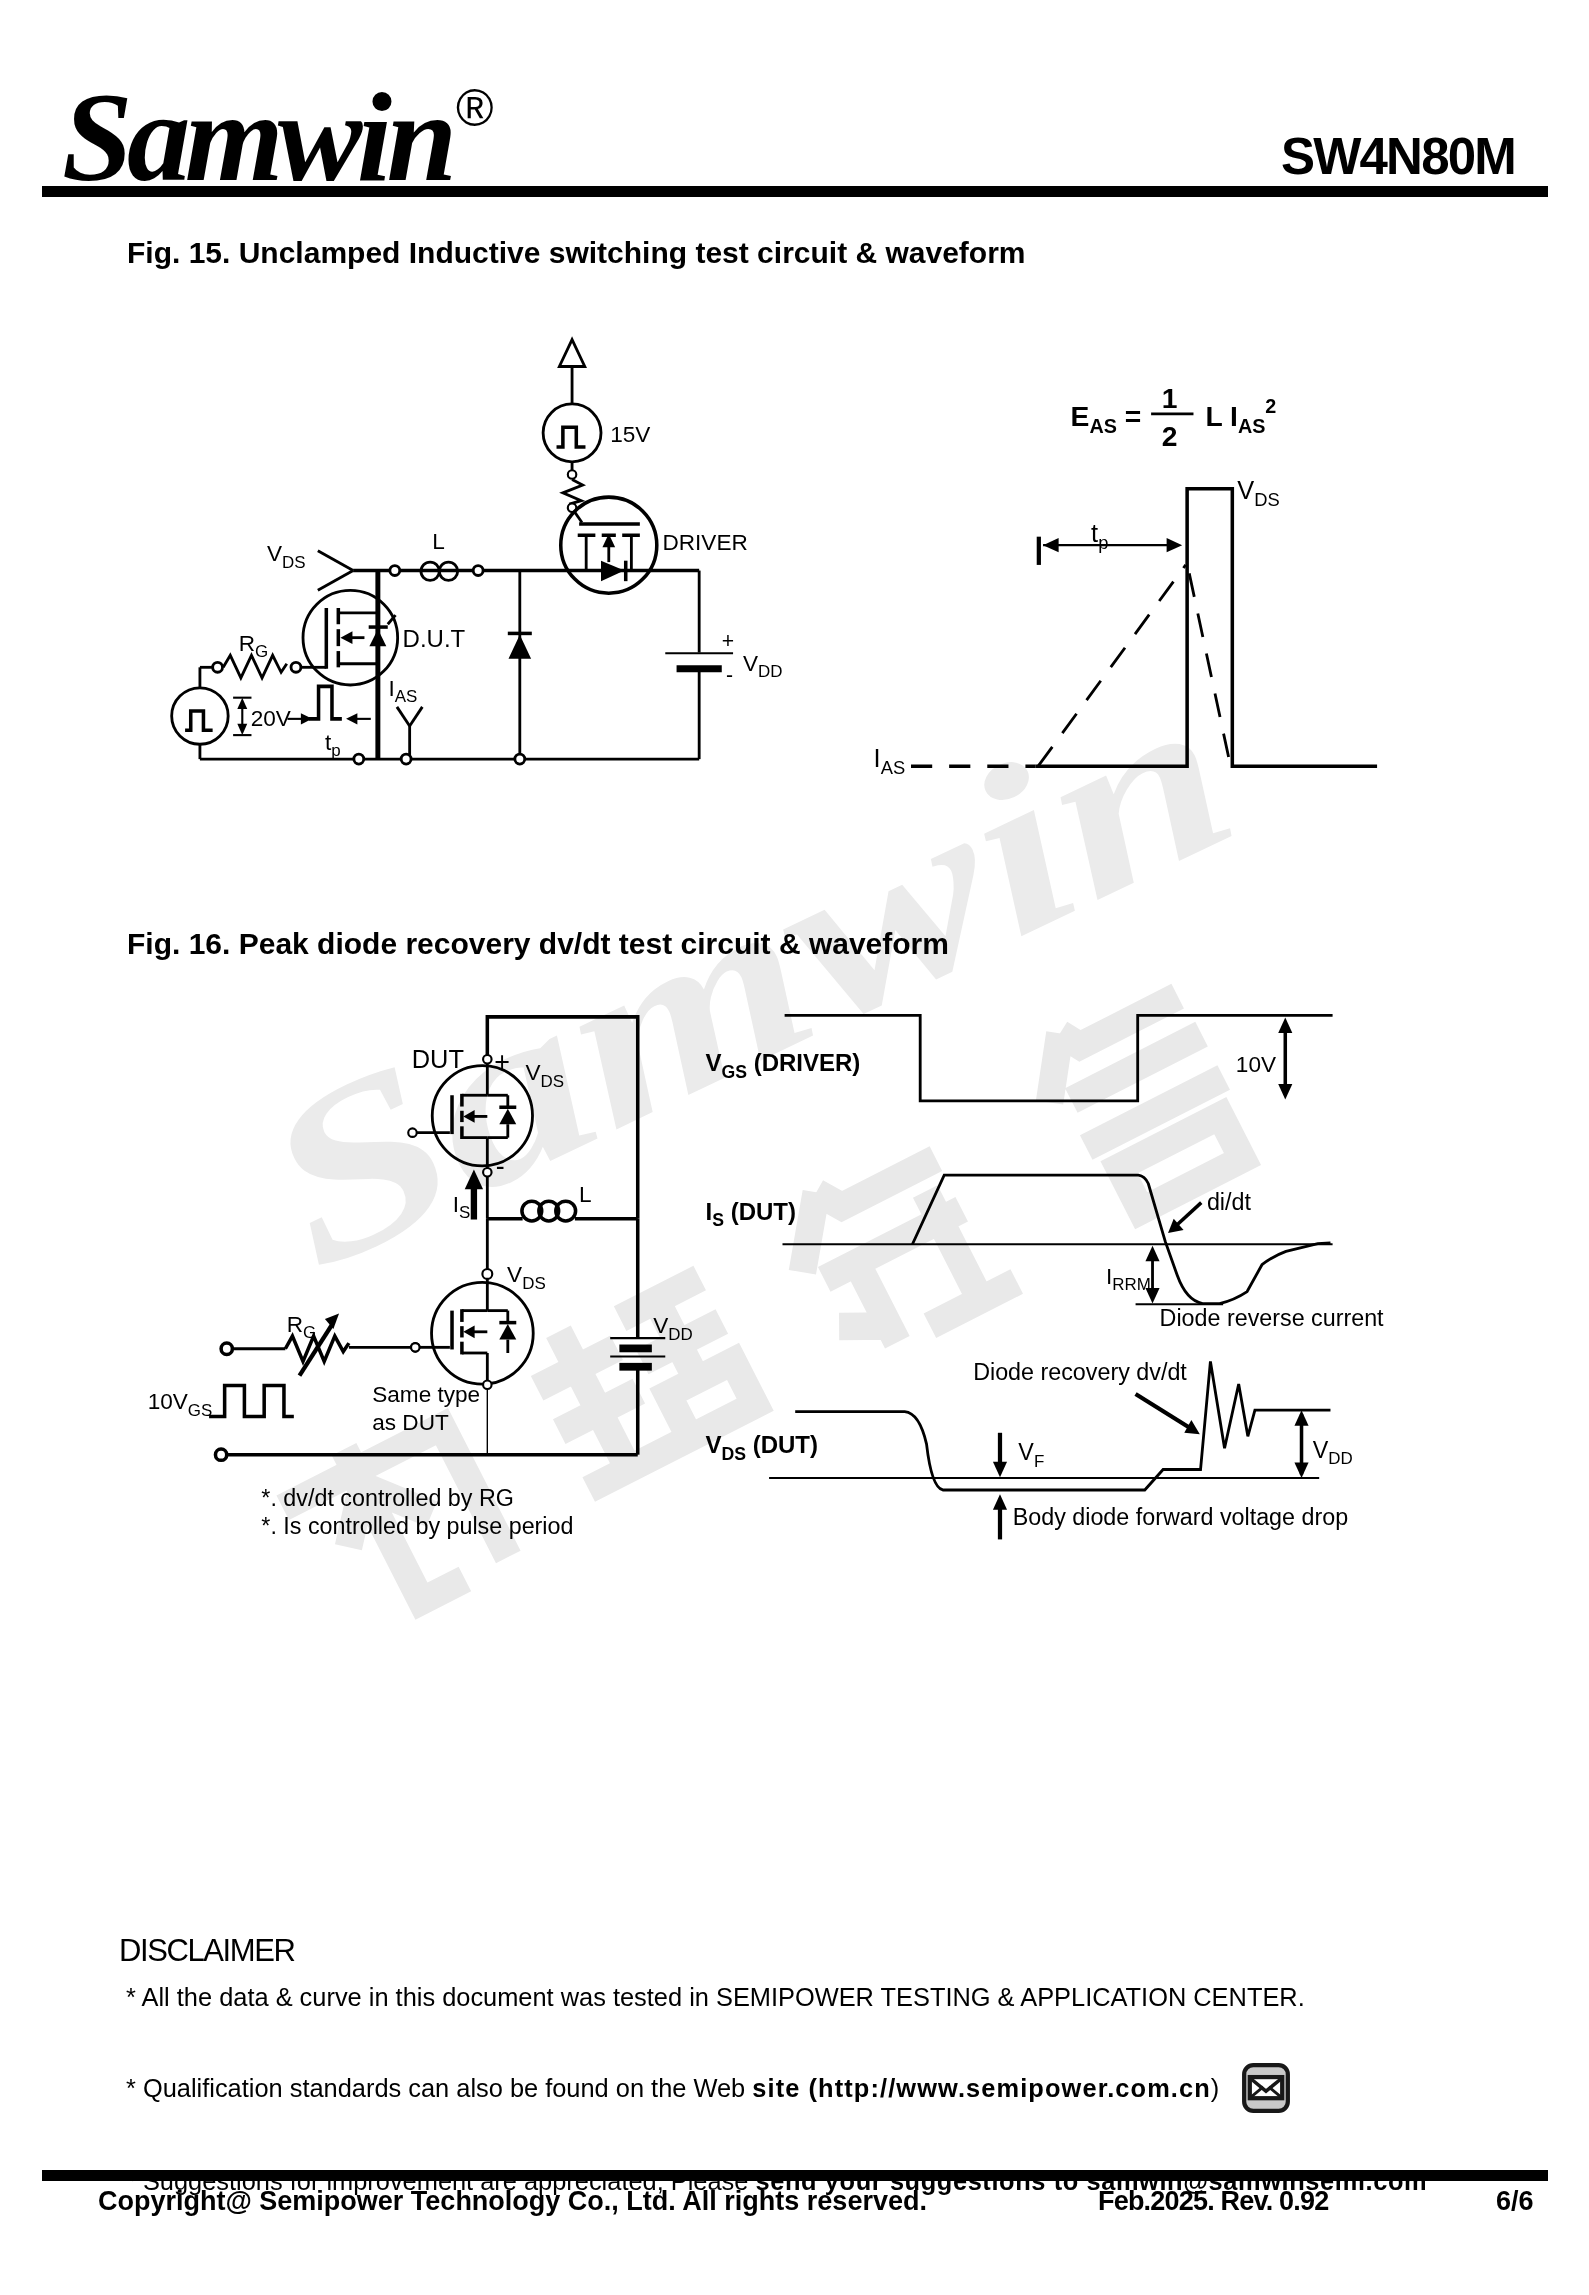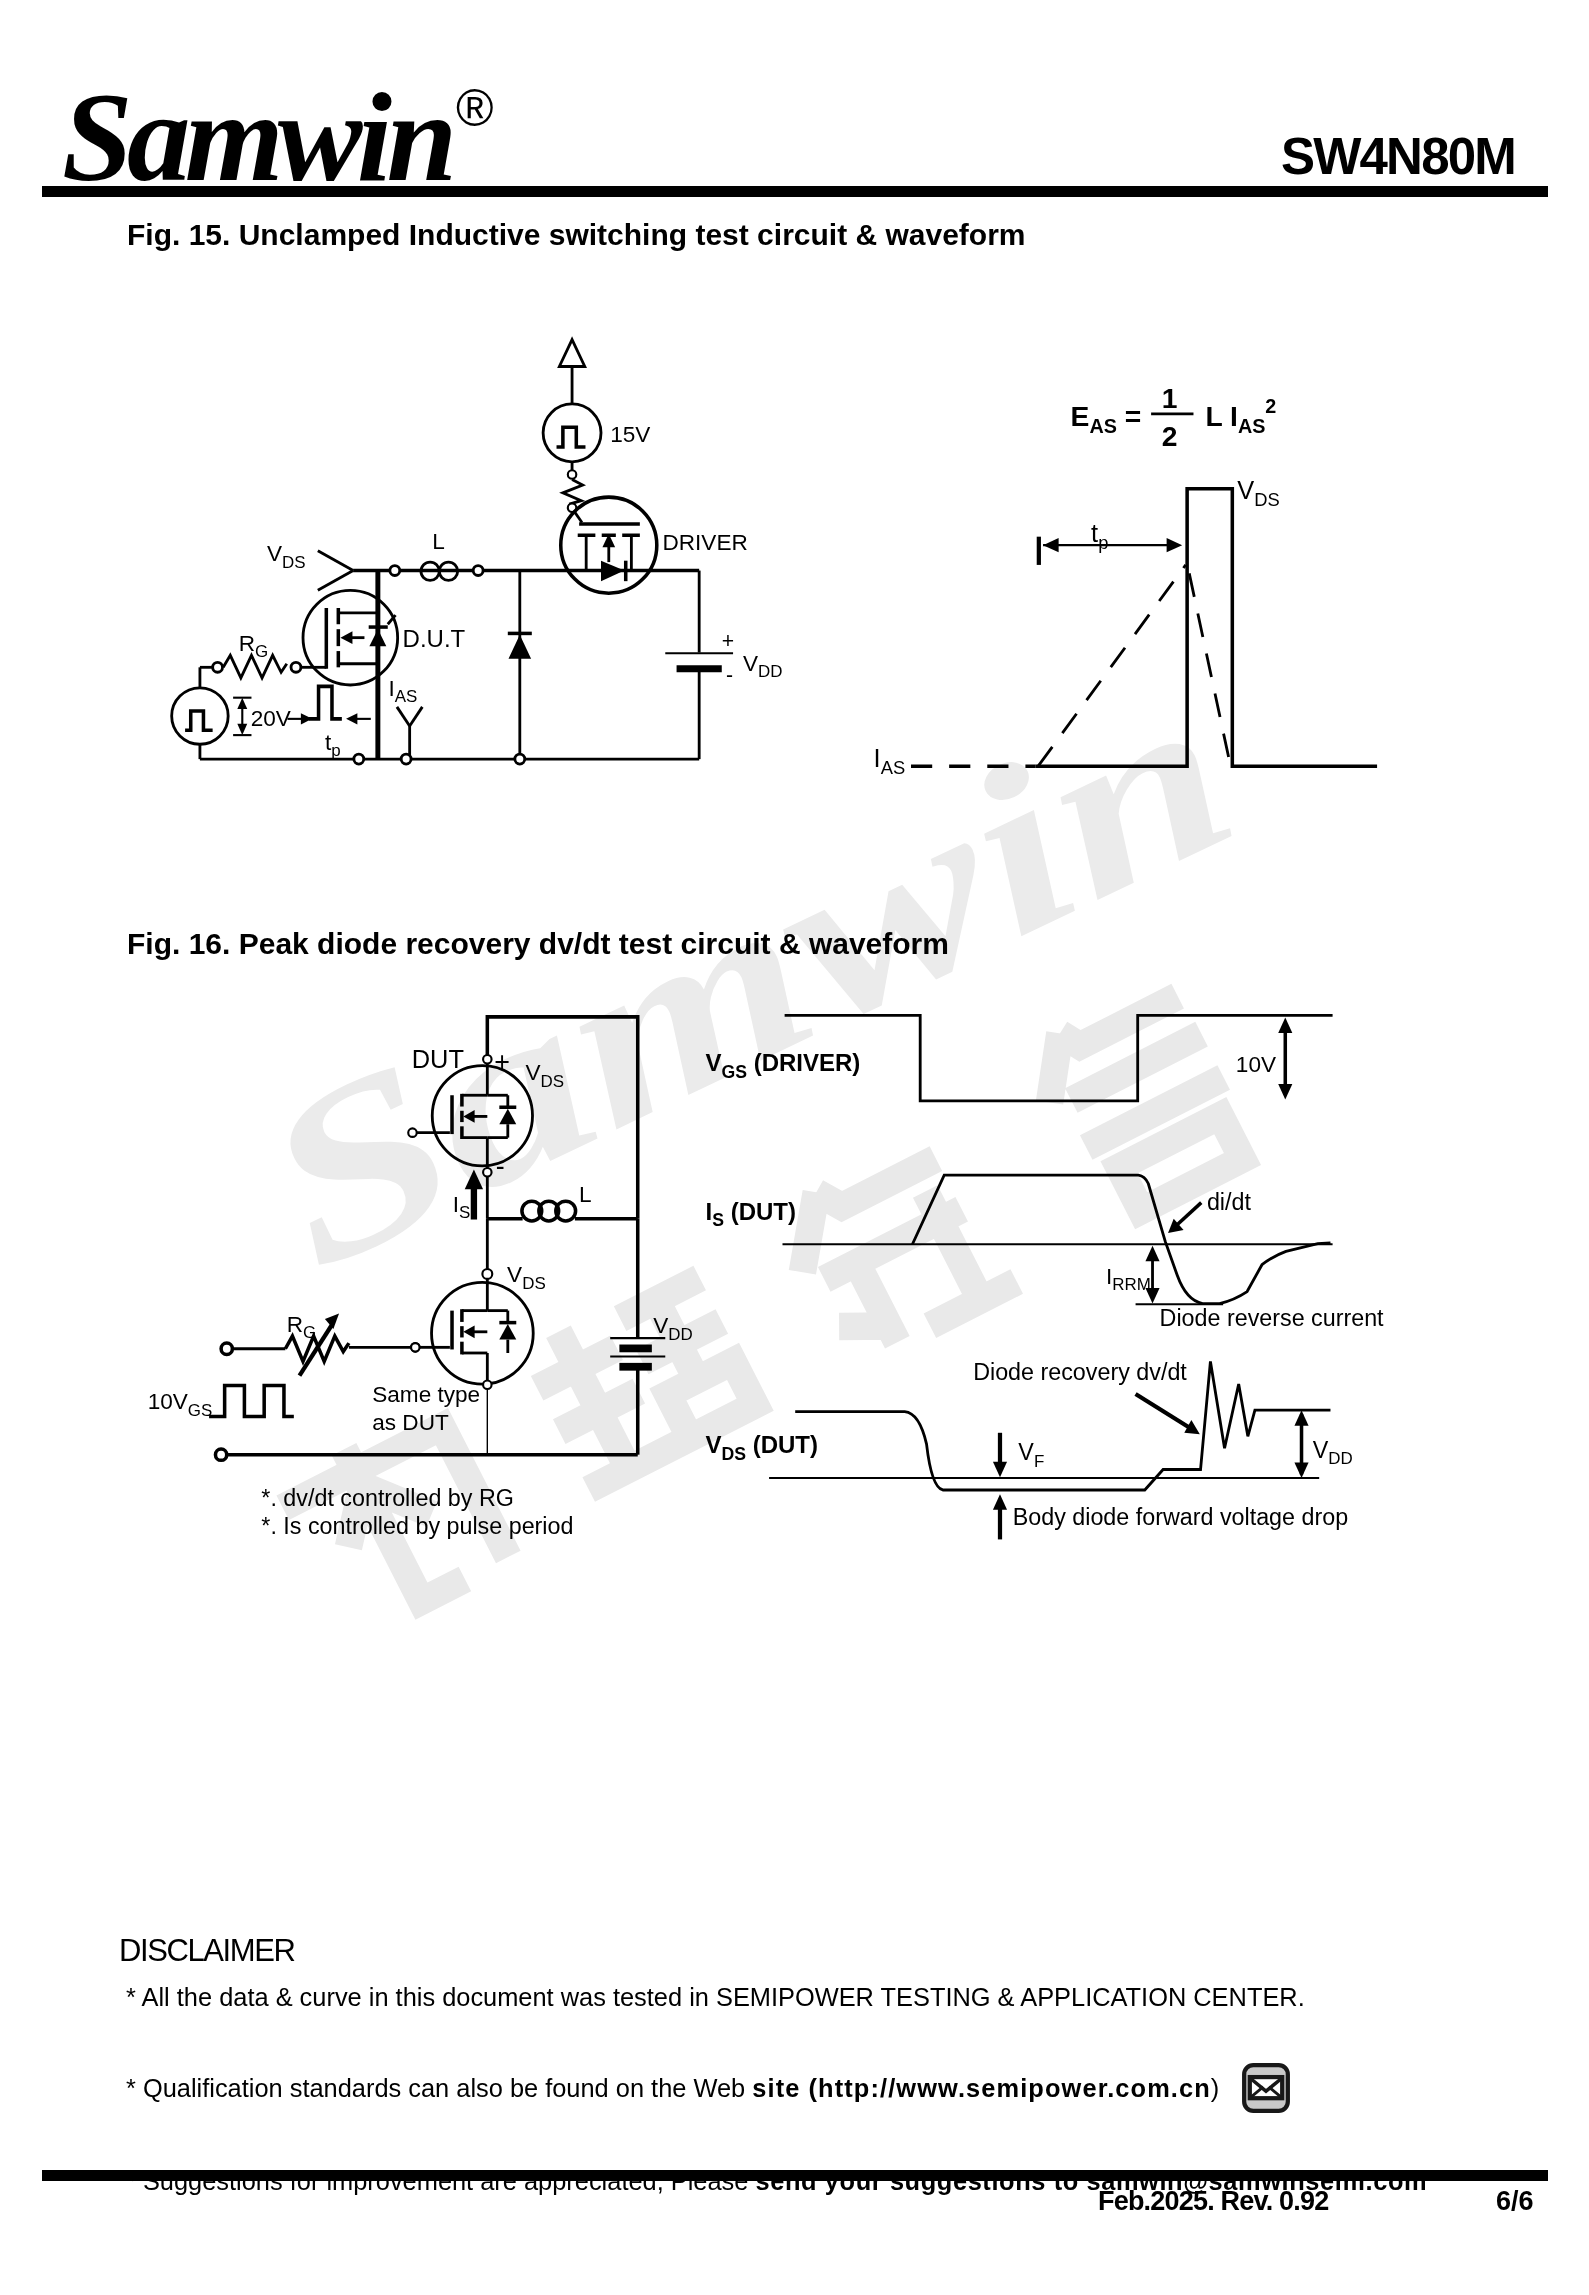--- a/index.html
+++ b/index.html
@@ -298,33 +298,34 @@
     <text x="1859" y="2064" font-size="33">V<tspan font-size="24" dy="9">DD</tspan></text>
     <text x="1434" y="2160" font-size="33">Body diode forward voltage drop</text>
   </g>
 </svg>
 
 <div class="abs" style="left:62px;top:74px;font-family:'Liberation Serif',serif;font-style:italic;font-weight:bold;font-size:127px;letter-spacing:-5.7px;line-height:1;">Samwin</div>
 <div class="abs" style="left:456px;top:83px;font-size:51px;line-height:1;">®</div>
 <div class="abs" style="left:1281px;top:127px;font-weight:bold;font-size:51px;letter-spacing:-1.8px;">SW4N80M</div>
 <div class="hdrbar"></div>
 
-<div class="figtitle" style="left:127px;top:218px;">Fig. 15. Unclamped Inductive switching test circuit &amp; waveform</div>
+<div class="figtitle" style="left:127px;top:236px;">Fig. 15. Unclamped Inductive switching test circuit &amp; waveform</div>
 <div class="figtitle" style="left:127px;top:927px;text-align:right;">Fig. 16. Peak diode recovery dv/dt test circuit &amp; waveform</div>
 
 <div class="abs" style="left:119px;top:1933px;font-size:31px;letter-spacing:-1.4px;">DISCLAIMER</div>
 <div class="disc" style="left:126px;top:1983px;">* All the data &amp; curve in this document was tested in SEMIPOWER TESTING &amp; APPLICATION CENTER.</div>
 <div class="disc" style="left:126px;top:2074px;">* Qualification standards can also be found on the Web <b style="letter-spacing:1.1px;">site (http://www.semipower.com.cn</b>)</div>
 <div class="disc" style="left:126px;top:2119px;margin-top:48px;">* Suggestions for improvement are appreciated, Please <b style="letter-spacing:0.6px;">send your suggestions to samwin@samwinsemi.com</b></div>
 
 <svg class="abs" style="left:1242px;top:2063px;" width="48" height="50" viewBox="0 0 68 71">
   <rect x="3" y="3" width="62" height="65" rx="13" fill="#c9c9c9" stroke="#181818" stroke-width="6"></rect>
   <rect x="11" y="20" width="46" height="30" fill="#fff" stroke="#181818" stroke-width="6"></rect>
   <path d="M12 22 L34 40 L56 22" fill="none" stroke="#181818" stroke-width="5"></path>
   <path d="M13 48 L30 34 M55 48 L38 34" fill="none" stroke="#181818" stroke-width="4"></path>
 </svg>
 
 <div class="ftrbar"></div>
+<div class="ftr" style="left:98px;top:2186px;">Copyright@ Semipower Technology Co., Ltd. All rights reserved.</div>
 <div class="ftr" style="left:1098px;top:2186px;letter-spacing:-0.8px;">Feb.2025. Rev. 0.92</div>
 <div class="ftr" style="left:1474px;top:2186px;margin-left:22px;">6/6</div>
 
 </div>
 
 
 </body></html>

